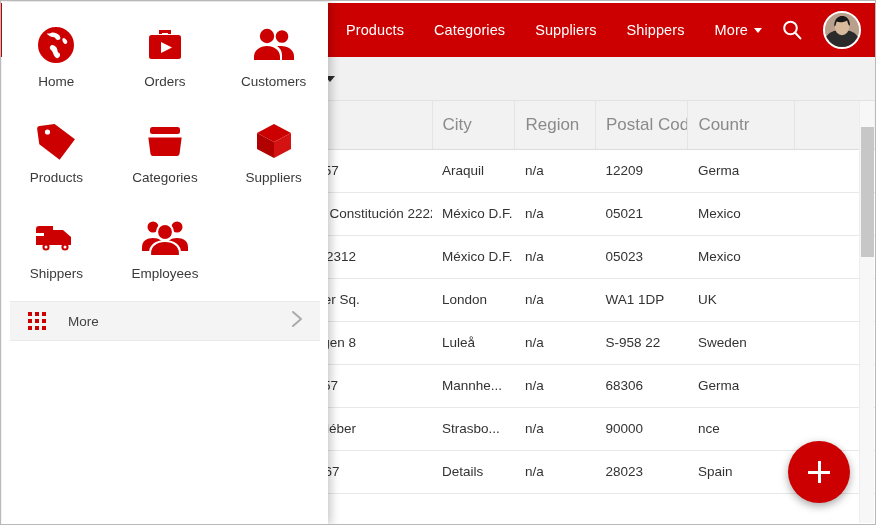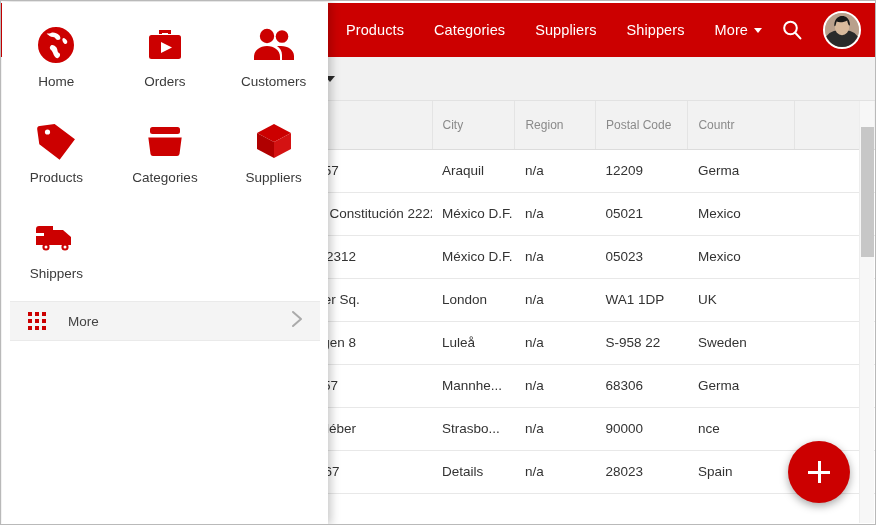--- a/index.html
+++ b/index.html
@@ -107,21 +107,21 @@
   table.grid {
     border-collapse: collapse;
     table-layout: fixed;
     width: 1030px;
     margin-left: 0px;
   }
   table.grid th {
     background: #f2f2f2;
     color: #8a8a8a;
     font-weight: normal;
-    font-size: 12px;
+    font-size: 17px;
     text-align: left;
     padding: 12px 10px;
     height: 48px;
     border-right: 1px solid #e4e4e4;
     border-bottom: 1px solid #dcdcdc;
     vertical-align: middle;
     overflow: hidden;
     white-space: nowrap;
   }
   table.grid td {
@@ -465,20 +465,33 @@
             <rect x="3" y="14" width="8" height="3" fill="#fff"></rect>
             <circle cx="13" cy="28" r="3.6" fill="#CC0000"></circle>
             <circle cx="13" cy="28" r="1.5" fill="#fff"></circle>
             <circle cx="32" cy="28" r="3.6" fill="#CC0000"></circle>
             <circle cx="32" cy="28" r="1.5" fill="#fff"></circle>
           </svg>
         </span>
         <span class="tlabel">Shippers</span>
       </div>
 
+      <div class="tile">
+        <span class="glyph">
+          <svg width="48" height="40" viewBox="0 0 48 40">
+            <circle cx="12" cy="10" r="5.5" fill="#CC0000"></circle>
+            <circle cx="36" cy="10" r="5.5" fill="#CC0000"></circle>
+            <path d="M1 30c0-6 5-9 11-9s11 3 11 9v4H1z" fill="#CC0000"></path>
+            <path d="M25 30c0-6 5-9 11-9s11 3 11 9v4H25z" fill="#CC0000"></path>
+            <circle cx="24" cy="15" r="8" fill="#CC0000" stroke="#fff" stroke-width="2.2"></circle>
+            <path d="M9 36c0-7 6-12 15-12s15 5 15 12v3H9z" fill="#CC0000" stroke="#fff" stroke-width="2.2"></path>
+          </svg>
+        </span>
+        <span class="tlabel">Employees</span>
+      </div>
 
     </div>
 
     <div class="more-row">
       <span class="more-grid-icon">
         <i></i>
           <i></i>
           <i></i>
           <i></i>
           <i></i>

